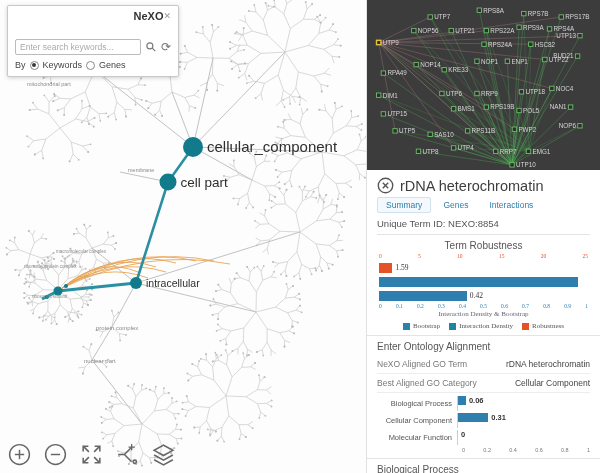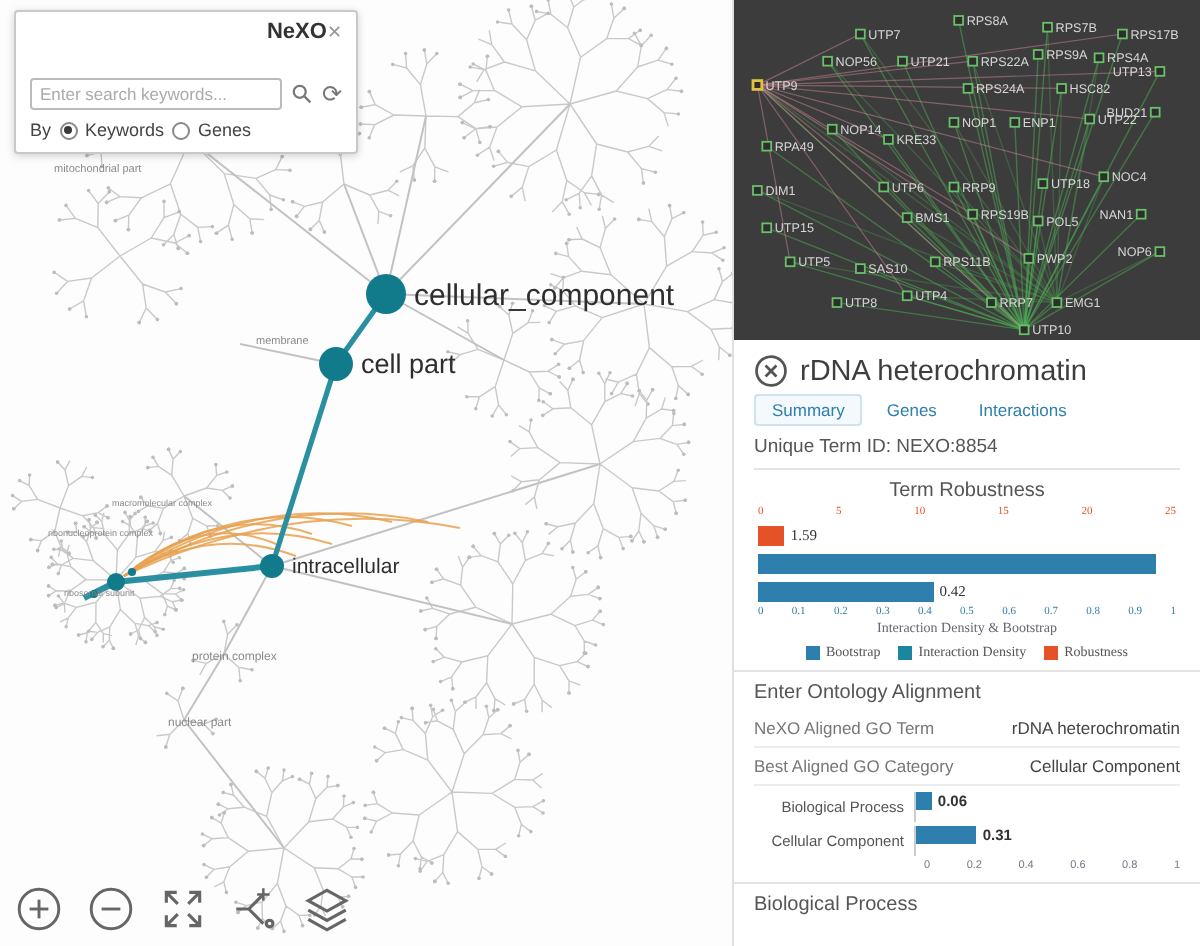--- a/index.html
+++ b/index.html
@@ -1001,20 +1001,27 @@
               <span class="go-value">0.06</span>
             </span>
           </div>
           <div class="go-row">
             <span class="go-label">Cellular Component</span>
             <span class="go-bar-area">
               <span class="go-bar" style="width: 23%; background: rgb(46, 127, 174);"></span>
               <span class="go-value">0.31</span>
             </span>
           </div>
+          <div class="go-row">
+            <span class="go-label">Molecular Function</span>
+            <span class="go-bar-area">
+              <span class="go-bar" style="width: 0%; background: rgb(46, 127, 174);"></span>
+              <span class="go-value">0</span>
+            </span>
+          </div>
           <div class="go-axis">
             <span>0</span>
             <span>0.2</span>
             <span>0.4</span>
             <span>0.6</span>
             <span>0.8</span>
             <span>1</span>
           </div>
         </div>
 

